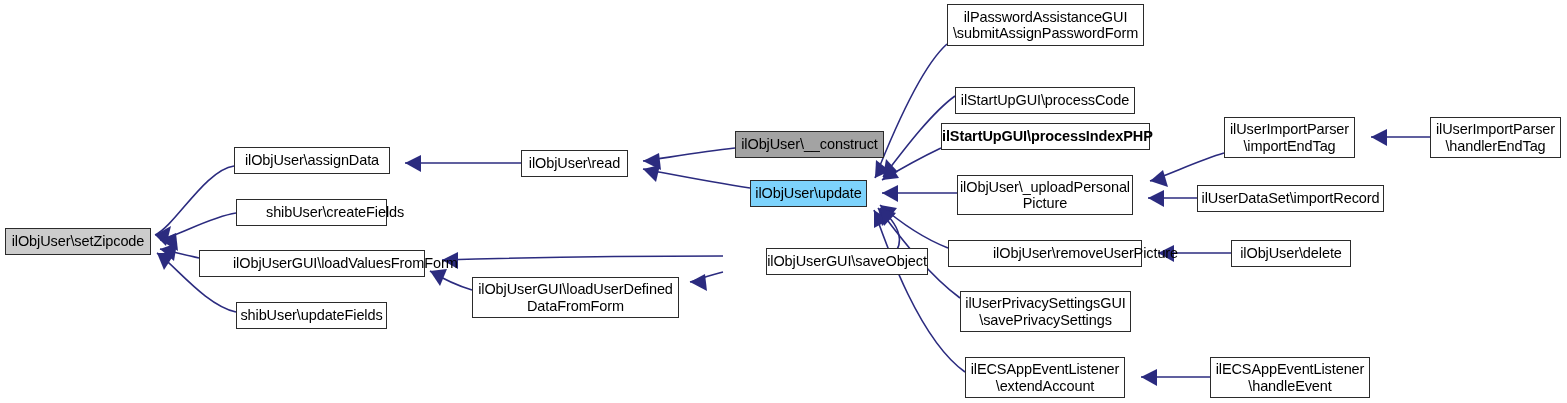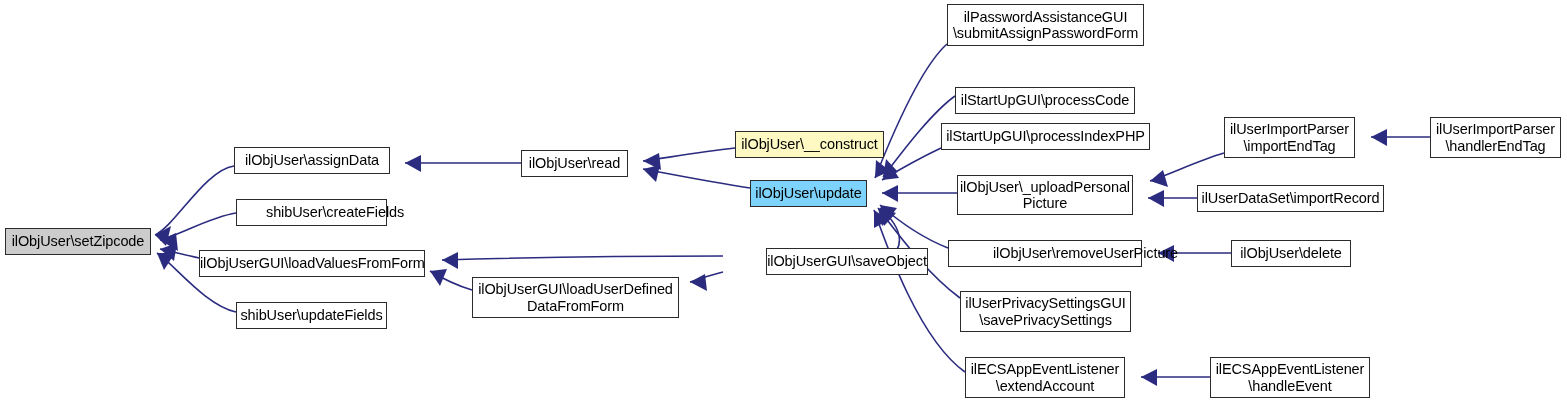--- a/index.html
+++ b/index.html
@@ -104,32 +104,32 @@
       <path class="edge-path" d="M1231,253 C1205,253 1180,253 1158,253" stroke="#2b2b7f"></path>
       <path class="edge-head" d="M1158,253 L1174,245 L1174,262 Z" fill="#2b2b7f"></path>
       <path class="edge-path" d="M1430,137 C1410,137 1390,137 1371,137" stroke="#2b2b7f"></path>
       <path class="edge-head" d="M1371,137 L1387,129 L1387,146 Z" fill="#2b2b7f"></path>
       <path class="edge-path" d="M1210,377 C1185,377 1160,377 1141,377" stroke="#2b2b7f"></path>
       <path class="edge-head" d="M1141,377 L1157,369 L1157,386 Z" fill="#2b2b7f"></path>
     </svg>
 <div class="node highlight" style="left: 5px; top: 228px; width: 146px; height: 27px; border-color: rgb(43, 43, 43); background: rgb(204, 204, 204);"><span class="node-label">ilObjUser\setZipcode</span></div>
     <div class="node" style="left: 234px; top: 147px; width: 156px; height: 27px; border-color: rgb(43, 43, 43); background: rgb(255, 255, 255);"><span class="node-label">ilObjUser\assignData</span></div>
     <div class="node" style="left: 236px; top: 199px; width: 151px; height: 27px; border-color: rgb(43, 43, 43); background: rgb(255, 255, 255); padding-left: 29px;"><span class="node-label">shibUser\createFields</span></div>
-    <div class="node" style="left: 199px; top: 250px; width: 226px; height: 27px; border-color: rgb(43, 43, 43); background: rgb(255, 255, 255);"><span class="node-label">ilObjUserGUI\loadValuesFromForm</span></div>
+    <div class="node" style="left: 199px; top: 250px; width: 226px; height: 27px; border-color: rgb(43, 43, 43); background: rgb(255, 255, 255); padding-left: 33px;"><span class="node-label">ilObjUserGUI\loadValuesFromForm</span></div>
     <div class="node" style="left: 236px; top: 302px; width: 151px; height: 27px; border-color: rgb(43, 43, 43); background: rgb(255, 255, 255);"><span class="node-label">shibUser\updateFields</span></div>
     <div class="node" style="left: 521px; top: 150px; width: 107px; height: 27px; border-color: rgb(43, 43, 43); background: rgb(255, 255, 255);"><span class="node-label">ilObjUser\read</span></div>
     <div class="node" style="left: 472px; top: 277px; width: 207px; height: 41px; border-color: rgb(43, 43, 43); background: rgb(255, 255, 255); align-items: center;"><span class="node-label">ilObjUserGUI\loadUserDefined
 DataFromForm</span></div>
-    <div class="node" style="left: 735px; top: 131px; width: 149px; height: 27px; border-color: rgb(43, 43, 43); background: #fef9c3;"><span class="node-label">ilObjUser\__construct</span></div>
+    <div class="node" style="left: 735px; top: 131px; width: 149px; height: 27px; border-color: rgb(43, 43, 43); background: #a3a3a3;"><span class="node-label">ilObjUser\__construct</span></div>
     <div class="node" style="left: 750px; top: 180px; width: 117px; height: 27px; border-color: rgb(43, 43, 43); background: #7dd3fc;"><span class="node-label">ilObjUser\update</span></div>
     <div class="node" style="left: 723px; top: 248px; width: 162px; height: 27px; border-color: rgb(43, 43, 43); background: rgb(255, 255, 255); margin-left: 43px;"><span class="node-label">ilObjUserGUI\saveObject</span></div>
     <div class="node" style="left: 947px; top: 4px; width: 197px; height: 42px; border-color: rgb(43, 43, 43); background: rgb(255, 255, 255);"><span class="node-label">ilPasswordAssistanceGUI
 \submitAssignPasswordForm</span></div>
     <div class="node" style="left: 955px; top: 71px; width: 180px; height: 27px; border-color: rgb(43, 43, 43); background: rgb(255, 255, 255); margin-top: 16px;"><span class="node-label">ilStartUpGUI\processCode</span></div>
-    <div class="node" style="left: 941px; top: 123px; width: 209px; height: 27px; border-color: rgb(43, 43, 43); background: rgb(255, 255, 255);"><span class="node-label">ilStartUpGUI\processIndexPHP</span></div>
+    <div class="node" style="left: 941px; top: 123px; width: 209px; height: 27px; border-color: rgb(43, 43, 43); background: rgb(255, 255, 255); font-weight: bold;"><span class="node-label">ilStartUpGUI\processIndexPHP</span></div>
     <div class="node" style="left: 957px; top: 175px; width: 176px; height: 40px; border-color: rgb(43, 43, 43); background: rgb(255, 255, 255);"><span class="node-label">ilObjUser\_uploadPersonal
 Picture</span></div>
     <div class="node" style="left: 948px; top: 240px; width: 194px; height: 27px; border-color: rgb(43, 43, 43); background: rgb(255, 255, 255); padding-left: 44px;"><span class="node-label">ilObjUser\removeUserPicture</span></div>
     <div class="node" style="left: 960px; top: 291px; width: 171px; height: 41px; border-color: rgb(43, 43, 43); background: rgb(255, 255, 255);"><span class="node-label">ilUserPrivacySettingsGUI
 \savePrivacySettings</span></div>
     <div class="node" style="left: 965px; top: 357px; width: 160px; height: 41px; border-color: rgb(43, 43, 43); background: rgb(255, 255, 255);"><span class="node-label">ilECSAppEventListener
 \extendAccount</span></div>
     <div class="node" style="left: 1224px; top: 117px; width: 131px; height: 41px; border-color: rgb(43, 43, 43); background: rgb(255, 255, 255);"><span class="node-label">ilUserImportParser
 \importEndTag</span></div>
     <div class="node" style="left: 1197px; top: 185px; width: 187px; height: 27px; border-color: rgb(43, 43, 43); background: rgb(255, 255, 255);"><span class="node-label">ilUserDataSet\importRecord</span></div>

